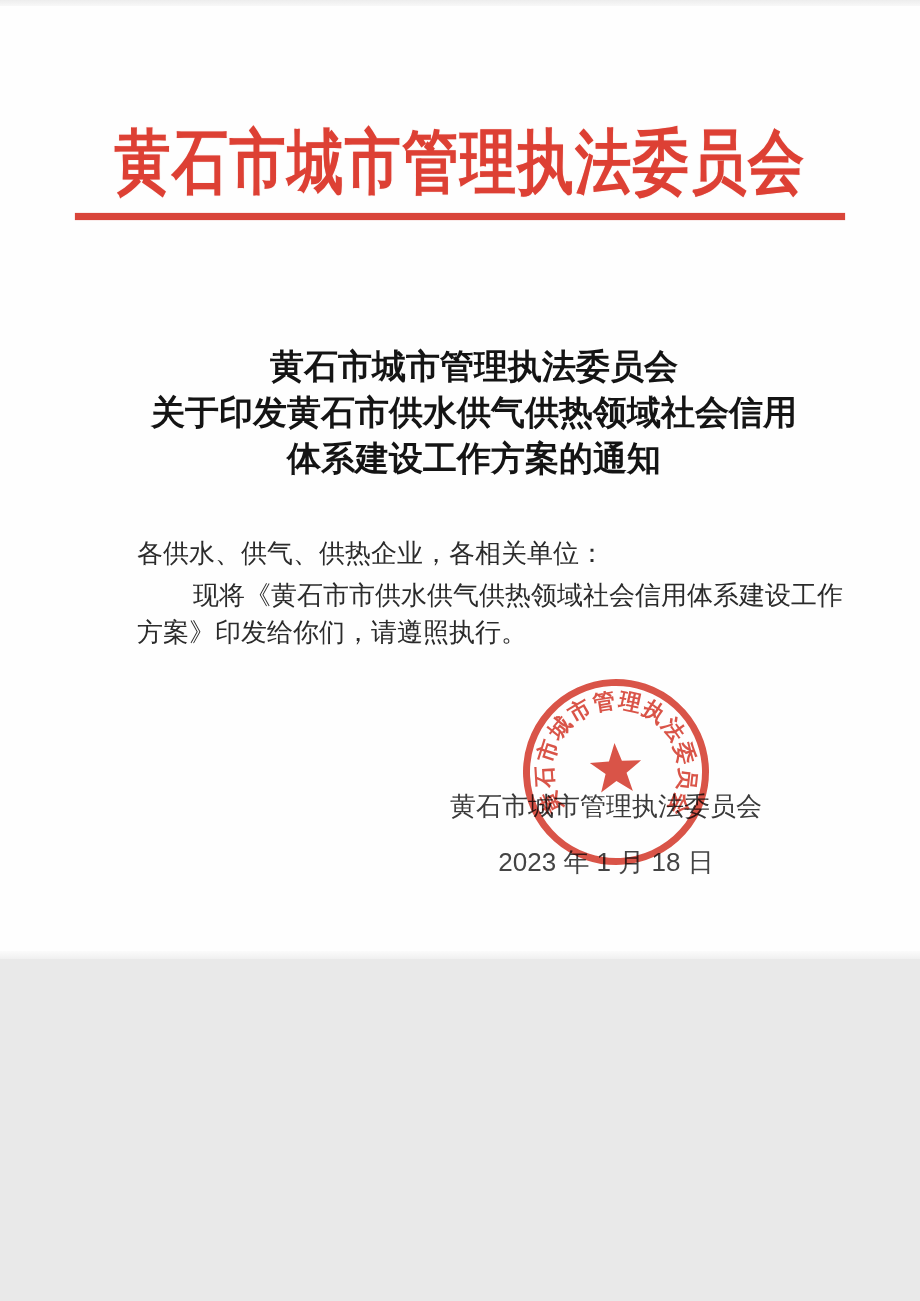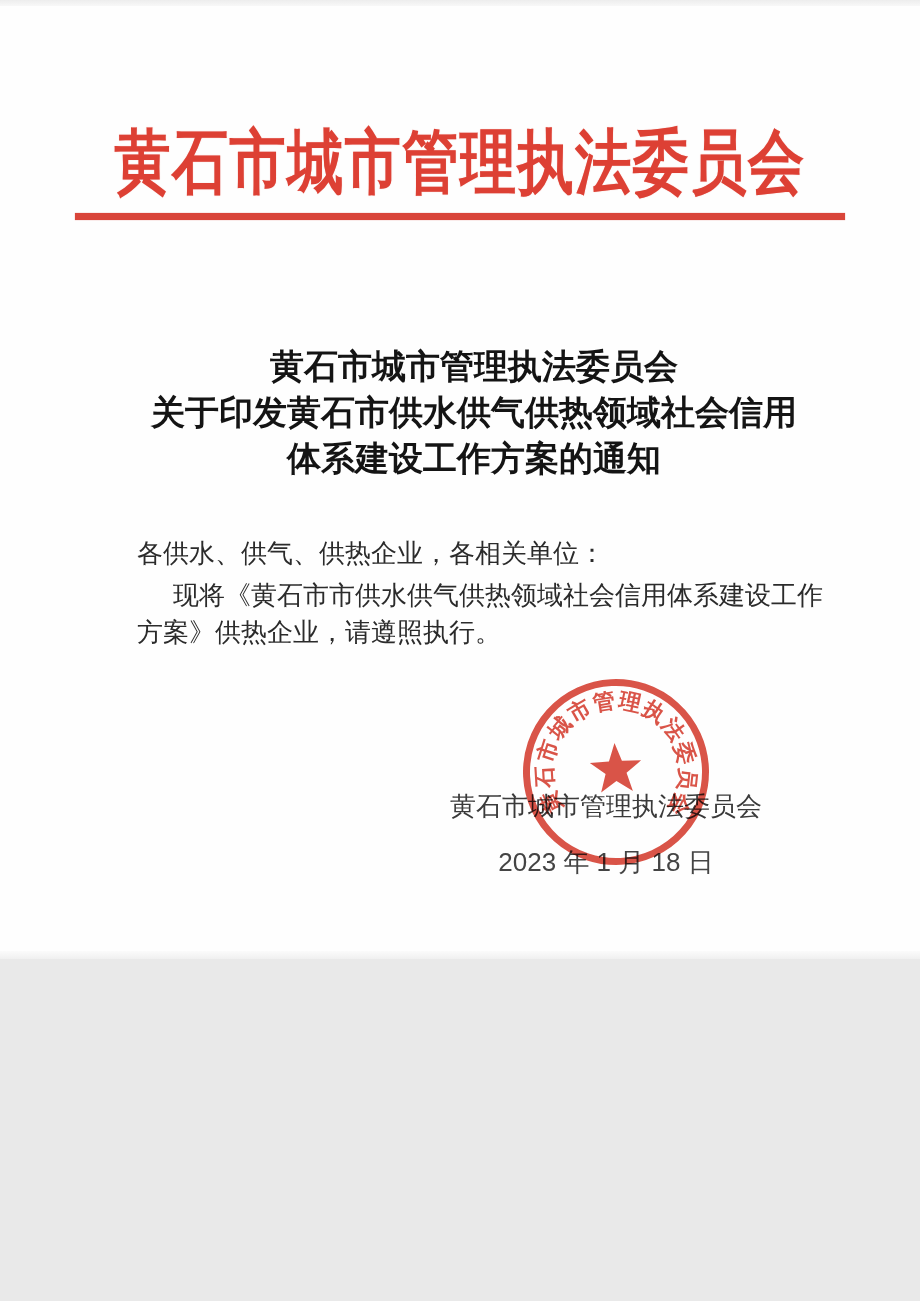--- a/index.html
+++ b/index.html
@@ -39,21 +39,21 @@
   .red-rule.bottom{left:80px;top:1203px;width:762px;}
   .doc-title{
     position:absolute;left:14px;top:344px;width:920px;
     text-align:center;
     font-size:34px;font-weight:bold;color:#141414;
     line-height:46px;
     letter-spacing:0px;
   }
   .body-text{color:#2b2b2b;font-size:26px;white-space:nowrap;margin-top:9px;}
   .salutation{position:absolute;left:137px;top:527px;}
-  .para-l1{position:absolute;left:173px;top:569px;text-align:right;}
+  .para-l1{position:absolute;left:193px;top:569px;text-align:right;}
   .para-l2{position:absolute;left:137px;top:606px;}
   .sig-block{
     position:absolute;left:450px;top:789px;width:312px;
     text-align:center;color:#3a3a3a;
   }
   .sig-org{font-size:26px;letter-spacing:0px;white-space:nowrap;}
   .sig-date{
     margin-top:21px;font-size:26px;white-space:nowrap;
     font-family:"Liberation Sans","Liberation Serif",sans-serif;
     color:#444;
@@ -85,21 +85,21 @@
   <div class="red-rule top"></div>
 
   <div class="doc-title">
     <div>黄石市城市管理执法委员会</div>
     <div>关于印发黄石市供水供气供热领域社会信用</div>
     <div>体系建设工作方案的通知</div>
   </div>
 
   <div class="body-text salutation">各供水、供气、供热企业，各相关单位：</div>
   <div class="body-text para-l1">现将《黄石市市供水供气供热领域社会信用体系建设工作</div>
-  <div class="body-text para-l2">方案》供热企业，请遵照执行。</div>
+  <div class="body-text para-l2">方案》印发给你们，请遵照执行。</div>
 
   <div class="sig-block">
     <div class="sig-org">黄石市城市管理执法委员会</div>
     <div class="sig-date">2023 年 1 月 18 日</div>
   </div>
 
   <div class="seal">
     <svg viewBox="0 0 196 196" xmlns="http://www.w3.org/2000/svg">
       <circle class="ring" cx="98" cy="98" r="89.5"></circle>
       <polygon class="star" points="98,69 104.5,87.1 123.7,87.7 108.5,99.4 113.9,117.8 98,107 82.1,117.8 87.5,99.4 72.3,87.7 91.5,87.1"></polygon>

